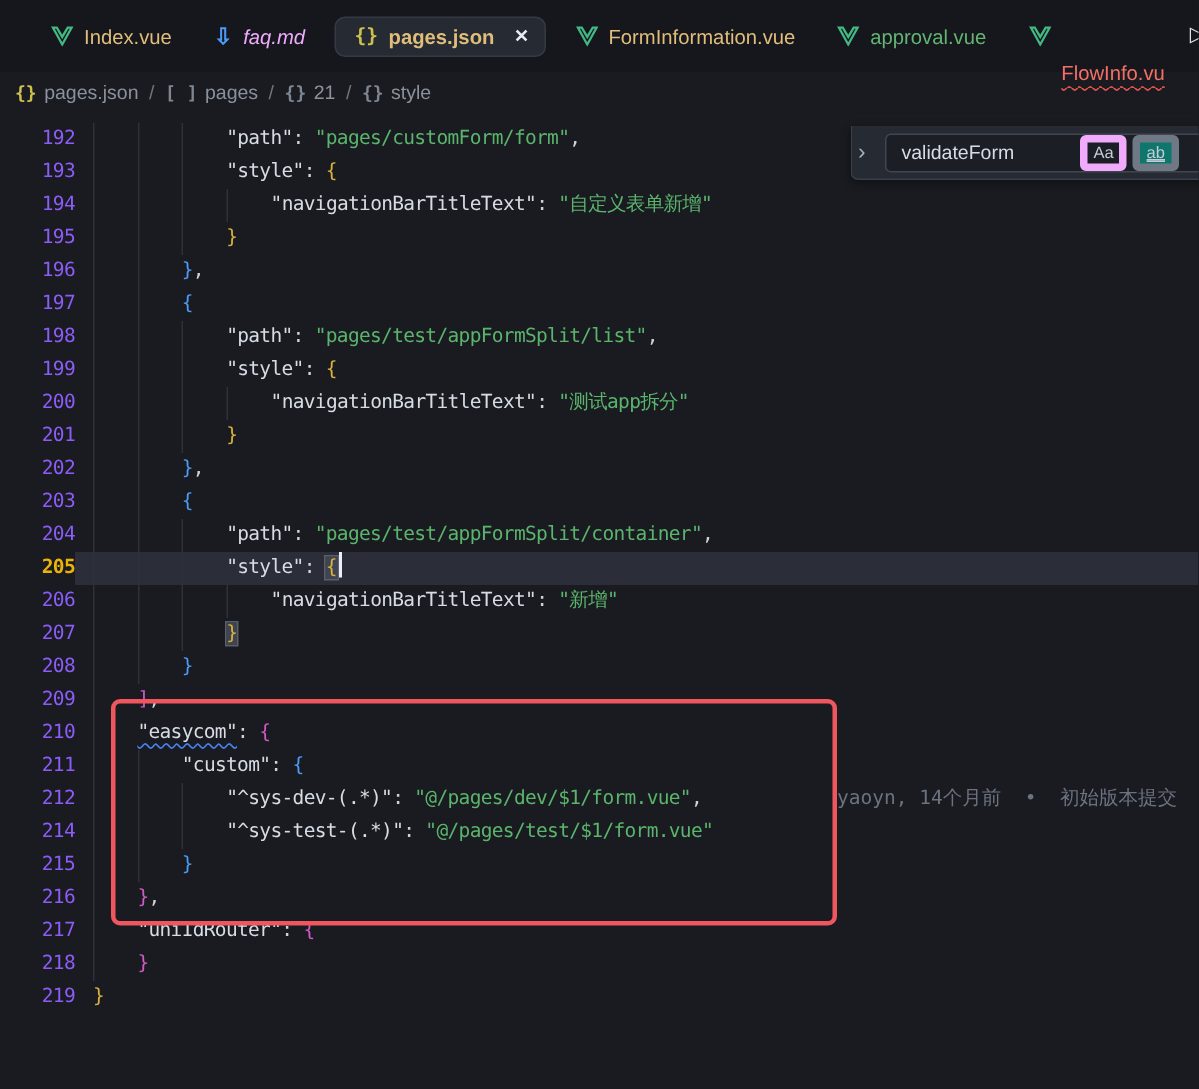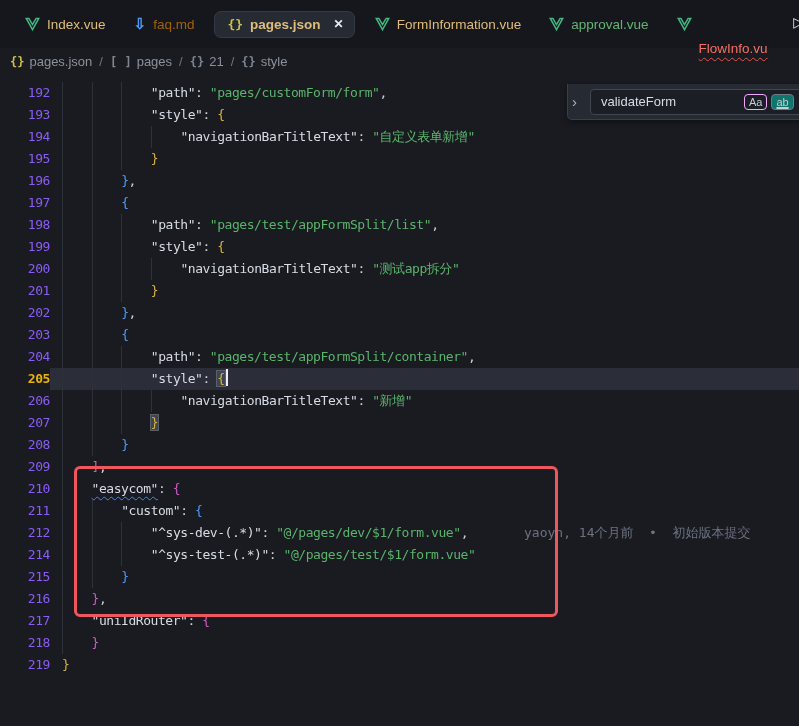--- a/index.html
+++ b/index.html
@@ -8,33 +8,33 @@
     background:#191b21;
     font-family:"Liberation Sans", sans-serif;
     position:relative;
     color:#d7dce4;
   }
 
   
   .tabbar {
     height:48px; background:#15171d;
     display:flex; align-items:center;
-    padding-left:11px; position:relative;
+    padding-left:20px; position:relative;
   }
   .tab {
     display:flex; align-items:center; gap:7px;
     padding:0 14px; height:48px; cursor:pointer;
     font-size:13.5px; white-space:nowrap;
   }
   .tab.active {
     height:27px; background:#262b33; border:1px solid #343a44;
     border-radius:7px; padding:0 10px 0 12px; margin:0 6px;
   }
   .tab-label.gold  { color:#e0bd7a; }
-  .tab-label.white { color:#a16207; }
+  .tab-label.white { color:#f0abfc; font-style:italic; }
   .tab-label.green { color:#63b373; }
   .tab-label.red   {
     color:#f47067;
     text-decoration:underline; text-decoration-style:wavy;
     text-decoration-color:#e5534b; text-decoration-thickness:1px;
     text-underline-offset:4px;
     margin-top:48px;
   }
   .tab.active .tab-label { font-weight:700; }
   .vue-icon { width:15px; height:14px; display:inline-block; }
@@ -102,21 +102,21 @@
   }
   .find-chevron { color:#aab2bd; font-size:15px; width:12px; cursor:pointer; }
   .find-input {
     flex:1; height:26px; background:#1b1e24; border:1px solid #41464f;
     border-radius:4px; display:flex; align-items:center;
     padding:0 4px 0 10px; gap:4px;
   }
   .find-text { flex:1; font-size:13px; color:#d7dce4; font-family:"Liberation Sans",sans-serif; }
   .fbtn {
     font-size:11px; color:#c6ccd5; padding:1px 4px; border-radius:4px;
-    border:1px solid #f0abfc; cursor:pointer; white-space:nowrap;
+    border:5px solid #f0abfc; cursor:pointer; white-space:nowrap;
   }
   .fbtn.on { background:#0f766e; border-color:#6f7885;text-decoration:underline; }
   .fbtn.plain { border-color:transparent; }
   .fbtn u { text-underline-offset:2px; }
 </style>
 </head>
 <body>
 
 <div class="tabbar">
   <div class="tab">
@@ -253,21 +253,21 @@
     <div class="cl">
       <span class="ln">210</span>
       <span class="lc"><span class="ig"></span><span class="k sq">"easycom"</span><span class="p">: </span><span class="bp">{</span></span>
     </div>
     <div class="cl">
       <span class="ln">211</span>
       <span class="lc"><span class="ig"></span><span class="ig"></span><span class="k">"custom"</span><span class="p">: </span><span class="bb">{</span></span>
     </div>
     <div class="cl">
       <span class="ln">212</span>
-      <span class="lc"><span class="ig"></span><span class="ig"></span><span class="ig"></span><span class="k">"^sys-dev-(.*)"</span><span class="p">: </span><span class="s">"@/pages/dev/$1/form.vue"</span><span class="p">,</span><span class="dim" style="margin-left: 56px;">yaoyn, 14个月前  •  初始版本提交</span></span>
+      <span class="lc"><span class="ig"></span><span class="ig"></span><span class="ig"></span><span class="k">"^sys-dev-(.*)"</span><span class="p">: </span><span class="s">"@/pages/dev/$1/form.vue"</span><span class="p">,</span><span class="dim" style="margin-left: 90px;">yaoyn, 14个月前  •  初始版本提交</span></span>
     </div>
     <div class="cl">
       <span class="ln">214</span>
       <span class="lc"><span class="ig"></span><span class="ig"></span><span class="ig"></span><span class="k">"^sys-test-(.*)"</span><span class="p">: </span><span class="s">"@/pages/test/$1/form.vue"</span></span>
     </div>
     <div class="cl">
       <span class="ln">215</span>
       <span class="lc"><span class="ig"></span><span class="ig"></span><span class="bb">}</span></span>
     </div>
     <div class="cl">

